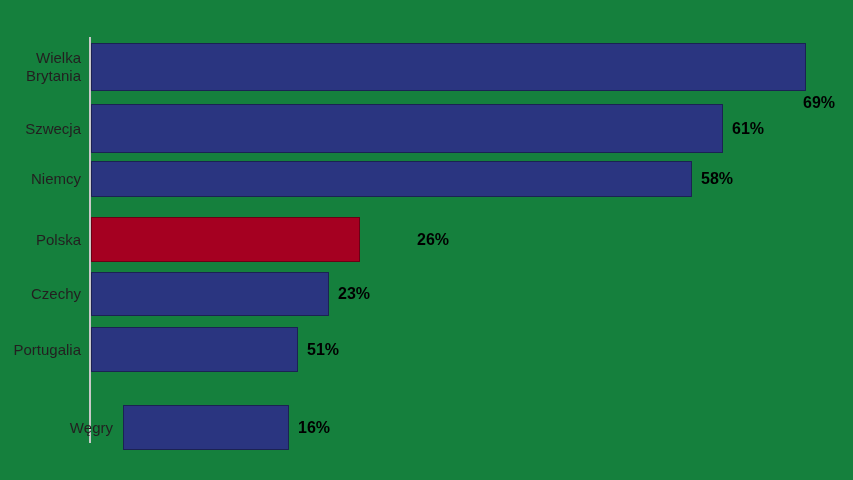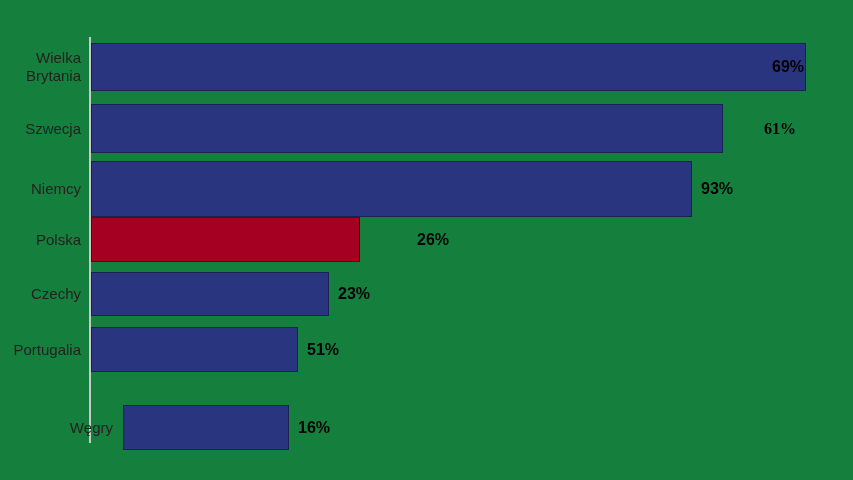--- a/index.html
+++ b/index.html
@@ -84,35 +84,35 @@
 <div id="chart-root">
   <div id="plot-area">
     <div id="axis-line"></div>
     <div id="bars-container">
         <div class="bar-row" style="top: 43px; height: 48px;">
           <div class="cat-label">Wielka
 Brytania</div>
           <div class="bar-track" style="width: 715px;">
             <div class="bar blue" style="width: 715px;"></div>
           </div>
-          <div class="val-label" style="left: 772px;">69%</div>
+          <div class="val-label" style="left: 803px; margin-top: 36px;">69%</div>
         </div>
         <div class="bar-row" style="top: 104px; height: 49px;">
           <div class="cat-label">Szwecja</div>
           <div class="bar-track" style="width: 632px;">
             <div class="bar blue" style="width: 632px;"></div>
           </div>
-          <div class="val-label" style="left: 764px; font-family: Liberation Serif, serif;">61%</div>
+          <div class="val-label" style="left: 732px;">61%</div>
         </div>
-        <div class="bar-row" style="top: 161px; height: 56px;">
+        <div class="bar-row" style="top: 161px; height: 36px;">
           <div class="cat-label">Niemcy</div>
           <div class="bar-track" style="width: 601px;">
             <div class="bar blue" style="width: 601px;"></div>
           </div>
-          <div class="val-label" style="left: 701px;">93%</div>
+          <div class="val-label" style="left: 701px;">58%</div>
         </div>
         <div class="bar-row" style="top: 217px; height: 45px;">
           <div class="cat-label">Polska</div>
           <div class="bar-track" style="width: 269px;">
             <div class="bar red" style="width: 269px;"></div>
           </div>
           <div class="val-label" style="left: 369px; margin-left: 48px;">26%</div>
         </div>
         <div class="bar-row" style="top: 272px; height: 44px;">
           <div class="cat-label">Czechy</div>

